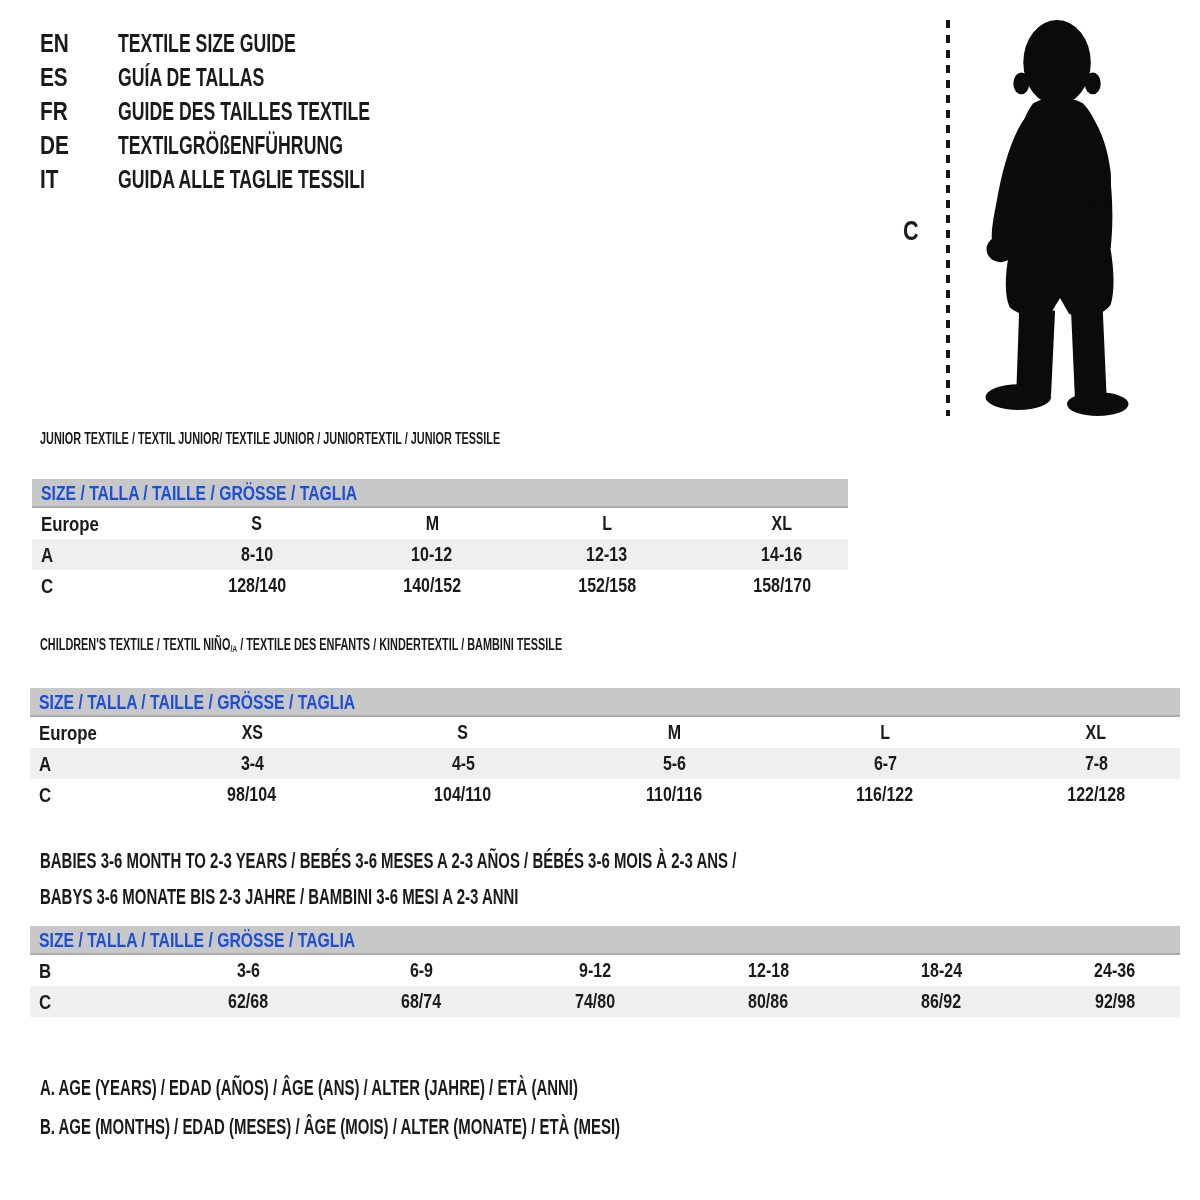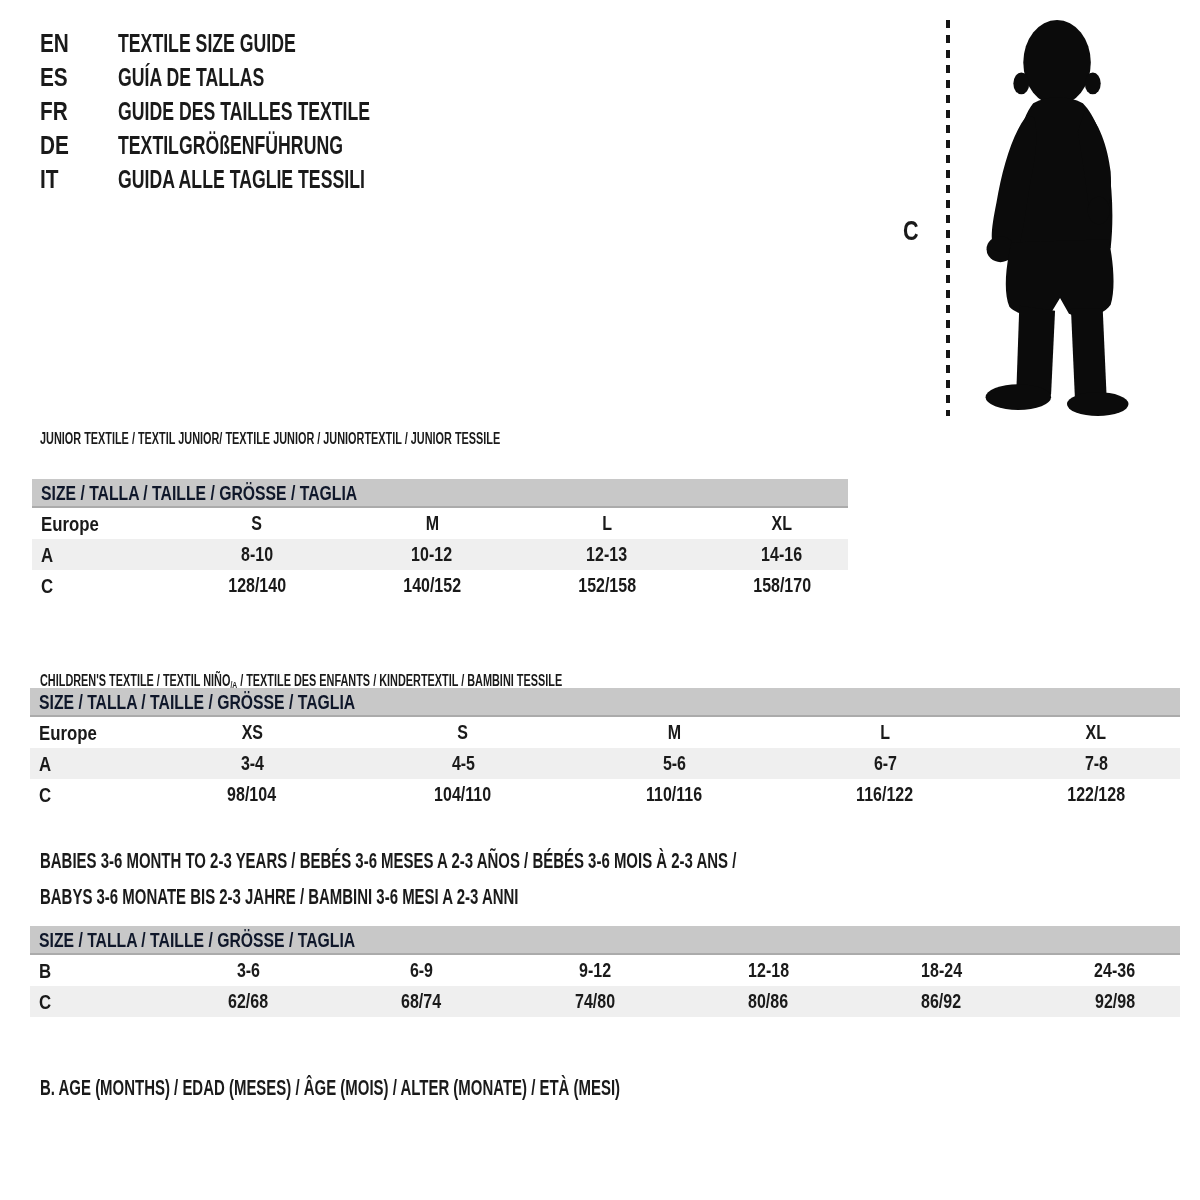--- a/index.html
+++ b/index.html
@@ -24,36 +24,36 @@
 
   
   #measure-line { left:946px; top:20px; width:4px; height:396px;
     background:repeating-linear-gradient(to bottom, #141414 0 8px, transparent 8px 15px); }
   #figure-label { left:903px; top:216px; font-size:27px; }
   #baby-svg { left:963px; top:8px; }
 
   
   .heading { font-size:16px; }
   #junior-heading   { left:40px; top:430px; }
-  #children-heading { left:40px; top:672px; }
+  #children-heading { left:40px; top:636px; }
   #babies-heading   { left:40px; top:843px; line-height:36px; font-size:22px; }
   .subscript { font-size:62%; position:relative; top:0.18em; }
 
   
   #legend { left:40px; top:1068px; line-height:39px; font-size:22px; }
 
   
   .size-table { position:absolute; }
   #junior-table   { left:32px; top:479px; width:816px; }
   #children-table { left:30px; top:688px; width:1150px; }
   #babies-table   { left:30px; top:926px; width:1150px; }
 
   .size-bar { height:29px; background:#c8c8c8; border-bottom:2px solid #ababab;
     display:flex; align-items:center; padding-left:9px; box-sizing:border-box;
-    font-size:21px; color:#0f172a; }
+    font-size:21px; color:#1d4ed8; }
   .trow { display:grid; height:31px; align-items:center; font-size:20px;gap:43px; }
   .cols4 { grid-template-columns:116px repeat(4,1fr); }
   .cols5 { grid-template-columns:95px  repeat(5,1fr); }
   .cols6 { grid-template-columns:110px repeat(6,1fr); }
   .cell { text-align:center; }
   .cell.rlabel { text-align:left; padding-left:9px; font-size:21px; }
   .shaded { background:#efefef; }
 </style>
 </head>
 <body>
@@ -190,16 +190,17 @@
       <div class="cell"><span class="cx c80">62/68</span></div>
       <div class="cell"><span class="cx c80">68/74</span></div>
       <div class="cell"><span class="cx c80">74/80</span></div>
       <div class="cell"><span class="cx c80">80/86</span></div>
       <div class="cell"><span class="cx c80">86/92</span></div>
       <div class="cell"><span class="cx c80">92/98</span></div>
     </div>
   </div>
 
   <div id="legend" class="abs">
+    <div><span class="cx l68">A. AGE (YEARS) / EDAD (AÑOS) / ÂGE (ANS) / ALTER (JAHRE) / ETÀ (ANNI)</span></div>
     <div><span class="cx l68">B. AGE (MONTHS) / EDAD (MESES) / ÂGE (MOIS) / ALTER (MONATE) / ETÀ (MESI)</span></div>
   </div>
 
 </div>
 
 </body></html>

